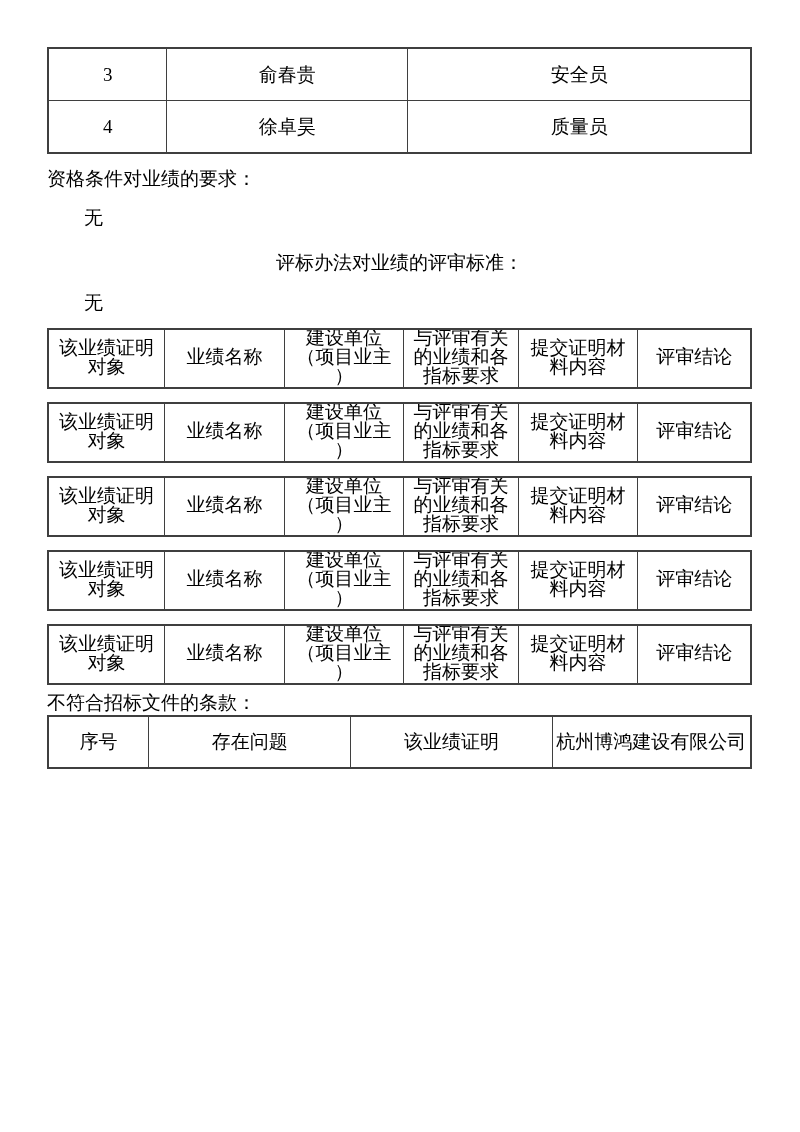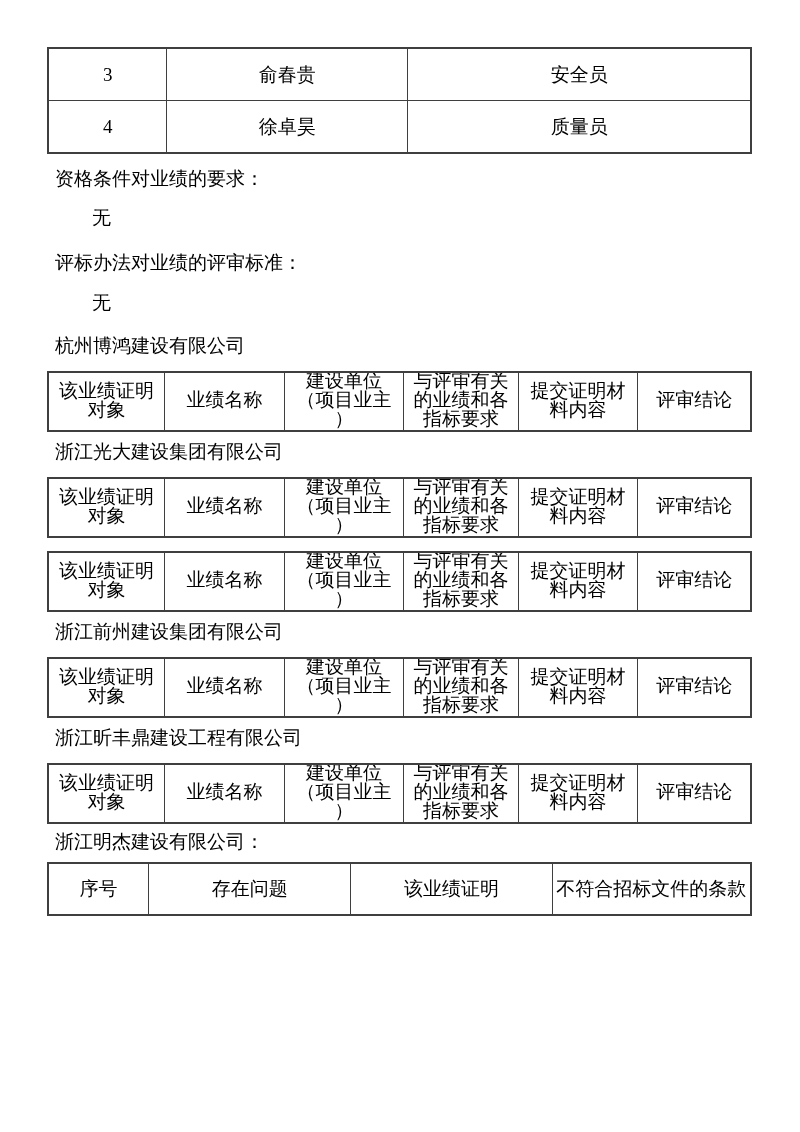--- a/index.html
+++ b/index.html
@@ -37,28 +37,28 @@
     overflow: hidden;
   }
   .staff td { height: 51px; }
   .perf th {
     height: 56px;
     line-height: 19px;
     white-space: pre-line;
   }
   .rej th { height: 50px; }
   p {
-    margin: 8px;
+    margin: 0;
     font-size: 19px;
     line-height: 25px;
   }
   .indent { padding-left: 37px; }
   .mt12 { margin-top: 12px; }
   .mt14 { margin-top: 14px; }
-  .mt20 { margin-top: 20px; }
+  .mt20 { margin-top: 20px; text-align: center; }
   .mt15 { margin-top: 15px; }
   .mt17 { margin-top: 17px; }
   .mt18 { margin-top: 18px; }
   .mt13 { margin-top: 13px; font-family: Liberation Mono, monospace; }
   .mt7  { margin-top: 7px; }
   .mt5  { margin-top: 5px; }
   .mt9  { }
   col.c-narrow  { width: 16.9%; }
   col.c-name    { width: 34.3%; }
   col.c-role    { width: 48.8%; }
@@ -98,170 +98,166 @@
     </tbody>
   </table>
 
   <p class="mt12">资格条件对业绩的要求：</p>
   <p class="mt14 indent">无</p>
 
   <p class="mt20">评标办法对业绩的评审标准：</p>
   <p class="mt15 indent">无</p>
 
 
-  <p class="mt18">杭州博鸿建设有限公司</p>
-  <table class="bordered perf mt13">
-    <colgroup>
-        <col class="p1">
-        <col class="p2">
-        <col class="p3">
-        <col class="p4">
-        <col class="p5">
-        <col class="p6">
-      </colgroup>
-    <tbody>
-      <tr>
-        <th>该业绩证明
-对象</th>
-        <th>业绩名称</th>
-        <th>建设单位
-（项目业主
-）</th>
-        <th>与评审有关
-的业绩和各
-指标要求</th>
-        <th>提交证明材
-料内容</th>
-        <th>评审结论</th>
-      </tr>
-    </tbody>
-  </table>
-
-  <p class="mt7">浙江光大建设集团有限公司</p>
-  <table class="bordered perf mt13">
-    <colgroup>
-        <col class="p1">
-        <col class="p2">
-        <col class="p3">
-        <col class="p4">
-        <col class="p5">
-        <col class="p6">
-      </colgroup>
-    <tbody>
-      <tr>
-        <th>该业绩证明
-对象</th>
-        <th>业绩名称</th>
-        <th>建设单位
-（项目业主
-）</th>
-        <th>与评审有关
-的业绩和各
-指标要求</th>
-        <th>提交证明材
-料内容</th>
-        <th>评审结论</th>
-      </tr>
-    </tbody>
-  </table>
-
-  <table class="bordered perf mt13">
-    <colgroup>
-        <col class="p1">
-        <col class="p2">
-        <col class="p3">
-        <col class="p4">
-        <col class="p5">
-        <col class="p6">
-      </colgroup>
-    <tbody>
-      <tr>
-        <th>该业绩证明
-对象</th>
-        <th>业绩名称</th>
-        <th>建设单位
-（项目业主
-）</th>
-        <th>与评审有关
-的业绩和各
-指标要求</th>
-        <th>提交证明材
-料内容</th>
-        <th>评审结论</th>
-      </tr>
-    </tbody>
-  </table>
-
-  <p class="mt7">浙江前州建设集团有限公司</p>
-  <table class="bordered perf mt13">
-    <colgroup>
-        <col class="p1">
-        <col class="p2">
-        <col class="p3">
-        <col class="p4">
-        <col class="p5">
-        <col class="p6">
-      </colgroup>
-    <tbody>
-      <tr>
-        <th>该业绩证明
-对象</th>
-        <th>业绩名称</th>
-        <th>建设单位
-（项目业主
-）</th>
-        <th>与评审有关
-的业绩和各
-指标要求</th>
-        <th>提交证明材
-料内容</th>
-        <th>评审结论</th>
-      </tr>
-    </tbody>
-  </table>
-
-  <p class="mt7">浙江昕丰鼎建设工程有限公司</p>
-  <table class="bordered perf mt13">
-    <colgroup>
-        <col class="p1">
-        <col class="p2">
-        <col class="p3">
-        <col class="p4">
-        <col class="p5">
-        <col class="p6">
-      </colgroup>
-    <tbody>
-      <tr>
-        <th>该业绩证明
-对象</th>
-        <th>业绩名称</th>
-        <th>建设单位
-（项目业主
-）</th>
-        <th>与评审有关
-的业绩和各
-指标要求</th>
-        <th>提交证明材
-料内容</th>
-        <th>评审结论</th>
-      </tr>
-    </tbody>
-  </table>
-
-  <p class="mt5">浙江明杰建设有限公司：</p>
+  <table class="bordered perf mt13">
+    <colgroup>
+        <col class="p1">
+        <col class="p2">
+        <col class="p3">
+        <col class="p4">
+        <col class="p5">
+        <col class="p6">
+      </colgroup>
+    <tbody>
+      <tr>
+        <th>该业绩证明
+对象</th>
+        <th>业绩名称</th>
+        <th>建设单位
+（项目业主
+）</th>
+        <th>与评审有关
+的业绩和各
+指标要求</th>
+        <th>提交证明材
+料内容</th>
+        <th>评审结论</th>
+      </tr>
+    </tbody>
+  </table>
+
+  <table class="bordered perf mt13">
+    <colgroup>
+        <col class="p1">
+        <col class="p2">
+        <col class="p3">
+        <col class="p4">
+        <col class="p5">
+        <col class="p6">
+      </colgroup>
+    <tbody>
+      <tr>
+        <th>该业绩证明
+对象</th>
+        <th>业绩名称</th>
+        <th>建设单位
+（项目业主
+）</th>
+        <th>与评审有关
+的业绩和各
+指标要求</th>
+        <th>提交证明材
+料内容</th>
+        <th>评审结论</th>
+      </tr>
+    </tbody>
+  </table>
+
+  <table class="bordered perf mt13">
+    <colgroup>
+        <col class="p1">
+        <col class="p2">
+        <col class="p3">
+        <col class="p4">
+        <col class="p5">
+        <col class="p6">
+      </colgroup>
+    <tbody>
+      <tr>
+        <th>该业绩证明
+对象</th>
+        <th>业绩名称</th>
+        <th>建设单位
+（项目业主
+）</th>
+        <th>与评审有关
+的业绩和各
+指标要求</th>
+        <th>提交证明材
+料内容</th>
+        <th>评审结论</th>
+      </tr>
+    </tbody>
+  </table>
+
+  <table class="bordered perf mt13">
+    <colgroup>
+        <col class="p1">
+        <col class="p2">
+        <col class="p3">
+        <col class="p4">
+        <col class="p5">
+        <col class="p6">
+      </colgroup>
+    <tbody>
+      <tr>
+        <th>该业绩证明
+对象</th>
+        <th>业绩名称</th>
+        <th>建设单位
+（项目业主
+）</th>
+        <th>与评审有关
+的业绩和各
+指标要求</th>
+        <th>提交证明材
+料内容</th>
+        <th>评审结论</th>
+      </tr>
+    </tbody>
+  </table>
+
+  <table class="bordered perf mt13">
+    <colgroup>
+        <col class="p1">
+        <col class="p2">
+        <col class="p3">
+        <col class="p4">
+        <col class="p5">
+        <col class="p6">
+      </colgroup>
+    <tbody>
+      <tr>
+        <th>该业绩证明
+对象</th>
+        <th>业绩名称</th>
+        <th>建设单位
+（项目业主
+）</th>
+        <th>与评审有关
+的业绩和各
+指标要求</th>
+        <th>提交证明材
+料内容</th>
+        <th>评审结论</th>
+      </tr>
+    </tbody>
+  </table>
+
+  <p class="mt5">不符合招标文件的条款：</p>
   <table class="bordered rej mt9">
     <colgroup>
         <col class="r1">
         <col class="r2">
         <col class="r3">
         <col class="r4">
       </colgroup>
     <tbody>
       <tr>
         <th>序号</th>
         <th>存在问题</th>
         <th>该业绩证明</th>
-        <th>不符合招标文件的条款</th>
+        <th>杭州博鸿建设有限公司</th>
       </tr>
     </tbody>
   </table>
 
 </div>
 
 </body></html>

